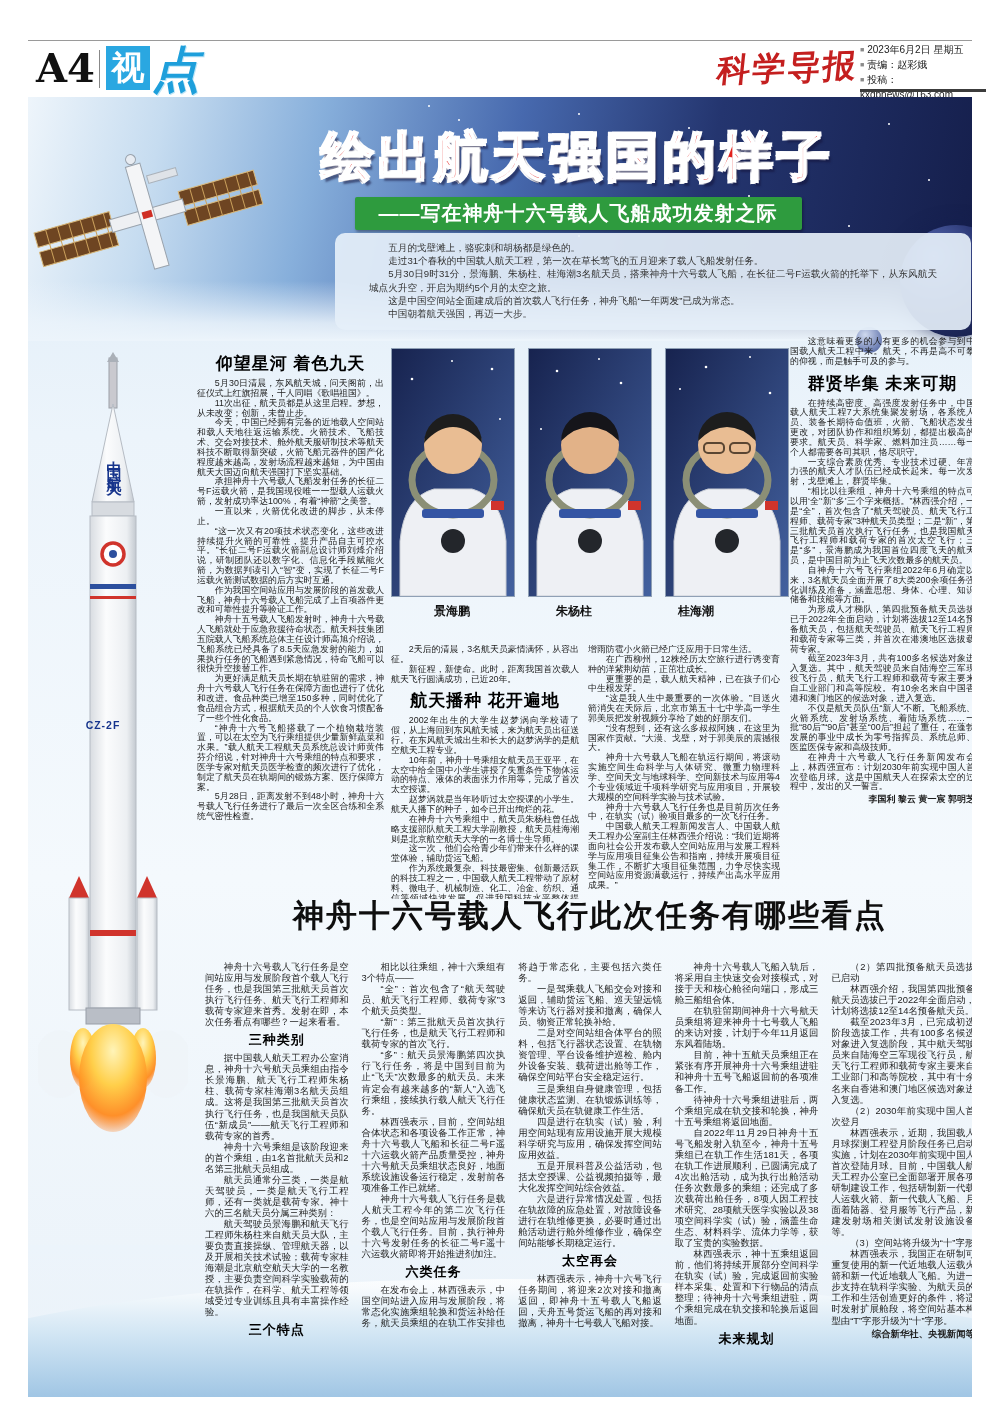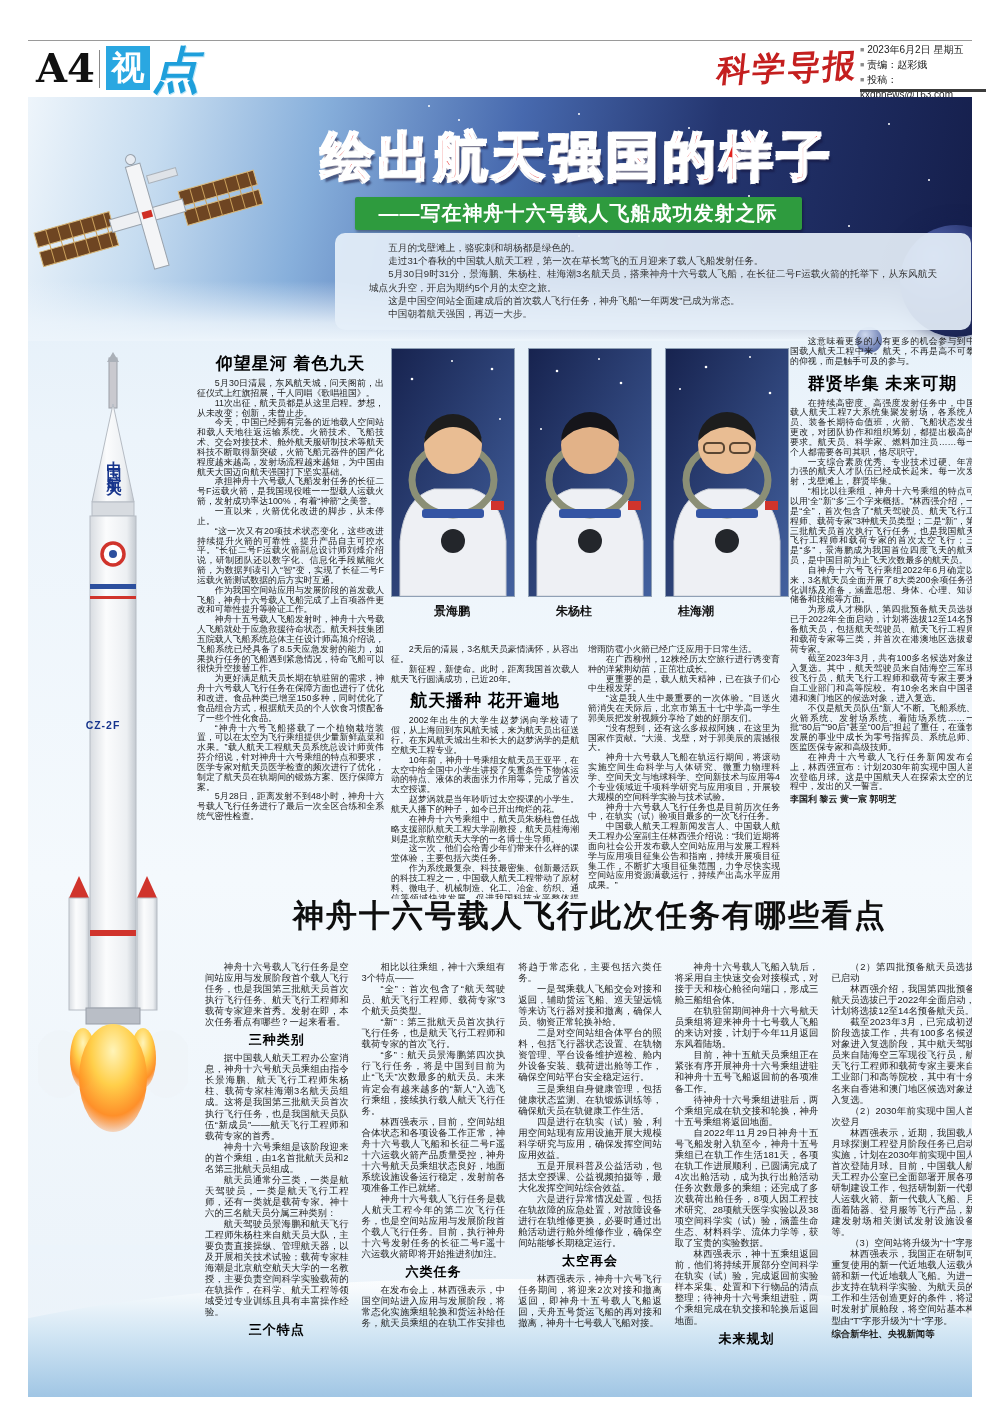--- a/index.html
+++ b/index.html
@@ -57,21 +57,21 @@
   .rocket-sidetext{left:76px;top:352px;writing-mode:vertical-rl;font-size:15px;font-weight:bold;
     color:#16348c;letter-spacing:7px;}
   .rocket-model{left:46px;top:622px;width:58px;text-align:center;font-size:10.5px;font-weight:bold;
     color:#16348c;letter-spacing:1px;}
 
   
   .topcol{overflow:hidden;}
   .para{font-size:8.9px;line-height:9.85px;text-align:justify;margin:0;text-indent:2em;color:#1d1d1d;}
   .para.cont{text-indent:0;}
   .colhead{font-size:17px;font-weight:bold;text-align:center;margin:5px 0 4px;color:#000;letter-spacing:1px;}
-  .byline{font-size:9px;line-height:11px;font-weight:bold;text-align:left;margin:2px 0 0;}
+  .byline{font-size:9px;line-height:11px;font-weight:bold;text-align:right;margin:2px 0 0;}
   .col1{left:169px;top:250px;width:187px;height:552px;}
   .col2{left:363px;top:548px;width:188px;height:254px;}
   .col3{left:560px;top:548px;width:192px;height:254px;}
   .col4{left:762px;top:240px;width:185px;height:552px;}
 
   .photos{left:363px;top:251px;width:392px;height:280px;}
   .photorow{display:flex;gap:13px;}
   .photo{width:122px;height:247px;border:1px solid #8fa0b5;background:#23356e;}
   .captions{display:flex;margin-top:6px;}
   .caption{width:122px;text-align:center;font-size:12px;font-weight:bold;color:#111;}
@@ -272,21 +272,21 @@
   </div>
 
   <div class="abs topcol col2">
       <p class="para">2天后的清晨，3名航天员豪情满怀，从容出征。</p>
       <p class="para">新征程，新使命。此时，距离我国首次载人航天飞行圆满成功，已近20年。</p>
       <h3 class="colhead">航天播种 花开遍地</h3>
       <p class="para">2002年出生的大学生赵梦涡向学校请了假，从上海回到东风航天城，来为航天员出征送行。在东风航天城出生和长大的赵梦涡学的是航空航天工程专业。</p>
       <p class="para">10年前，神舟十号乘组女航天员王亚平，在太空中给全国中小学生讲授了失重条件下物体运动的特点、液体的表面张力作用等，完成了首次太空授课。</p>
       <p class="para">赵梦涡就是当年聆听过太空授课的小学生。航天人播下的种子，如今已开出绚烂的花。</p>
       <p class="para">在神舟十六号乘组中，航天员朱杨柱曾任战略支援部队航天工程大学副教授，航天员桂海潮则是北京航空航天大学的一名博士生导师。</p>
-      <p class="para">这一次，他们会给青少年们带来什么样的课堂体验，主要包括六类任务。</p>
+      <p class="para">这一次，他们会给青少年们带来什么样的课堂体验，辅助货运飞船。</p>
       <p class="para">作为系统最复杂、科技最密集、创新最活跃的科技工程之一，中国载人航天工程带动了原材料、微电子、机械制造、化工、冶金、纺织、通信等领域快速发展，促进我国科技水平整体提升。从航天技术转化而来的穿戴式智能防护气囊、人工</p>
     </div>
   <div class="abs topcol col3">
       <p class="para cont">增雨防雹小火箭已经广泛应用于日常生活。</p>
       <p class="para">在广西柳州，12株经历太空旅行进行诱变育种的洋紫荆幼苗，正茁壮成长。</p>
       <p class="para">更重要的是，载人航天精神，已在孩子们心中生根发芽。</p>
       <p class="para">“这是我人生中最重要的一次体验。”目送火箭消失在天际后，北京市第五十七中学高一学生郭美辰把发射视频分享给了她的好朋友们。</p>
       <p class="para">“没有想到，还有这么多叔叔阿姨，在这里为国家作贡献。”大漠、戈壁，对于郭美辰的震撼很大。</p>
       <p class="para">神舟十六号载人飞船在轨运行期间，将滚动实施空间生命科学与人体研究、微重力物理科学、空间天文与地球科学、空间新技术与应用等4个专业领域近千项科学研究与应用项目，开展较大规模的空间科学实验与技术试验。</p>
       <p class="para">神舟十六号载人飞行任务也是目前历次任务中，在轨实（试）验项目最多的一次飞行任务。</p>

